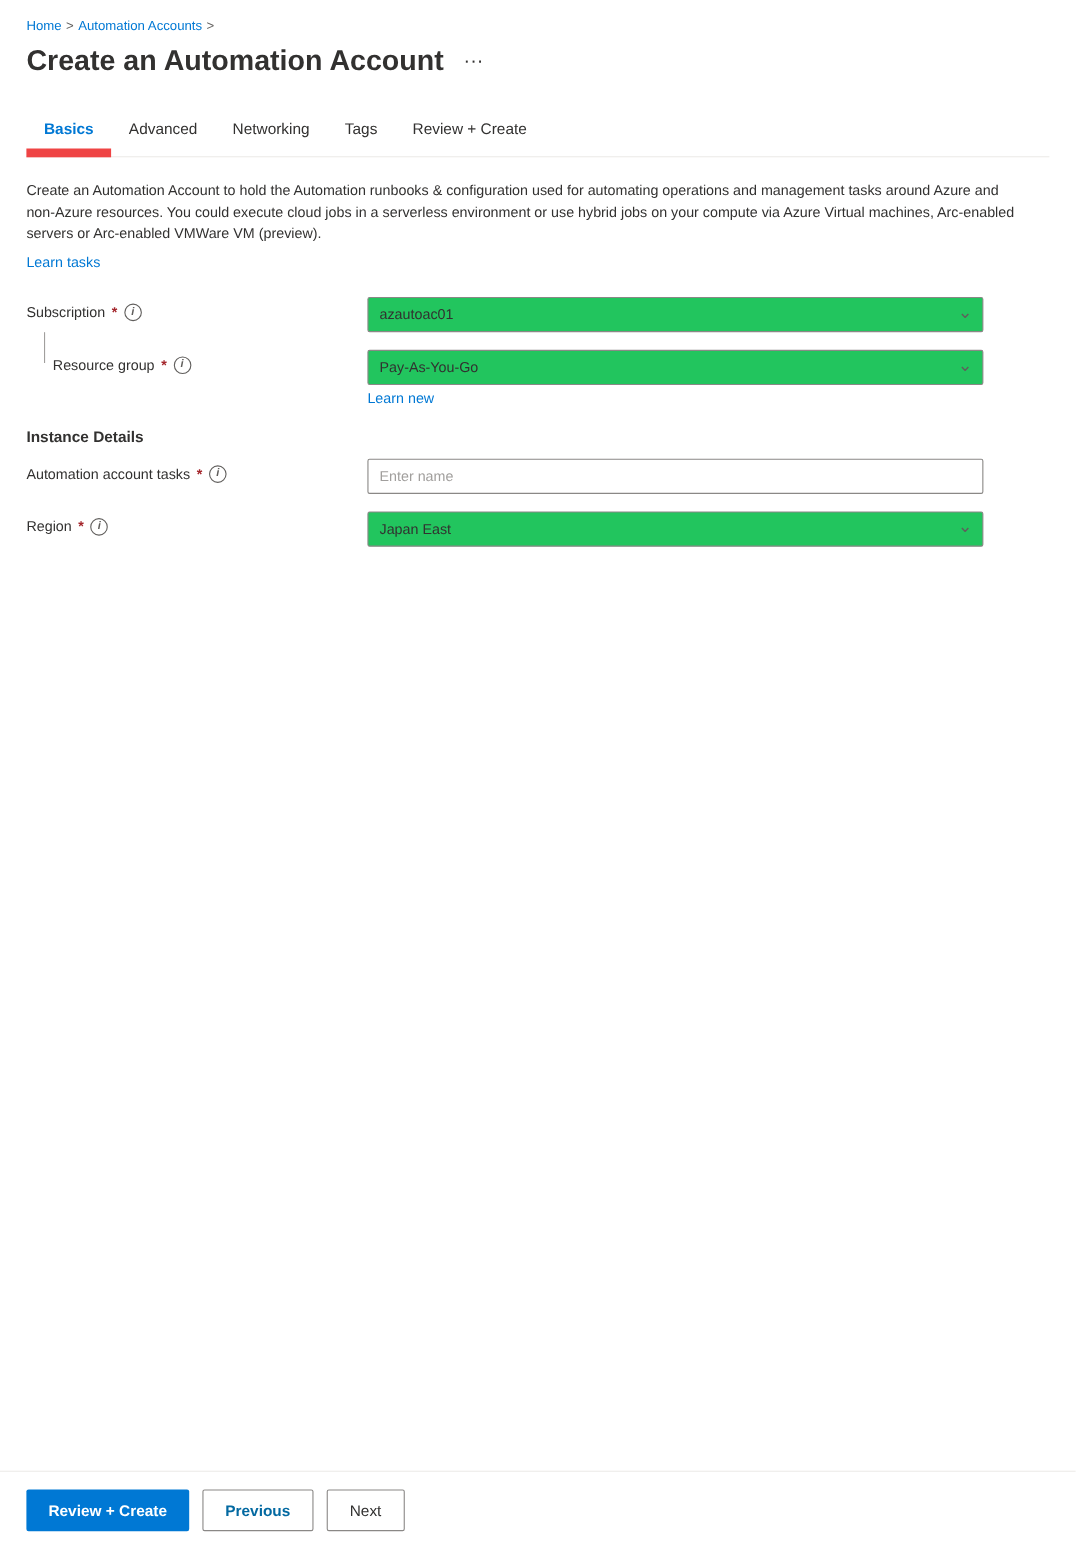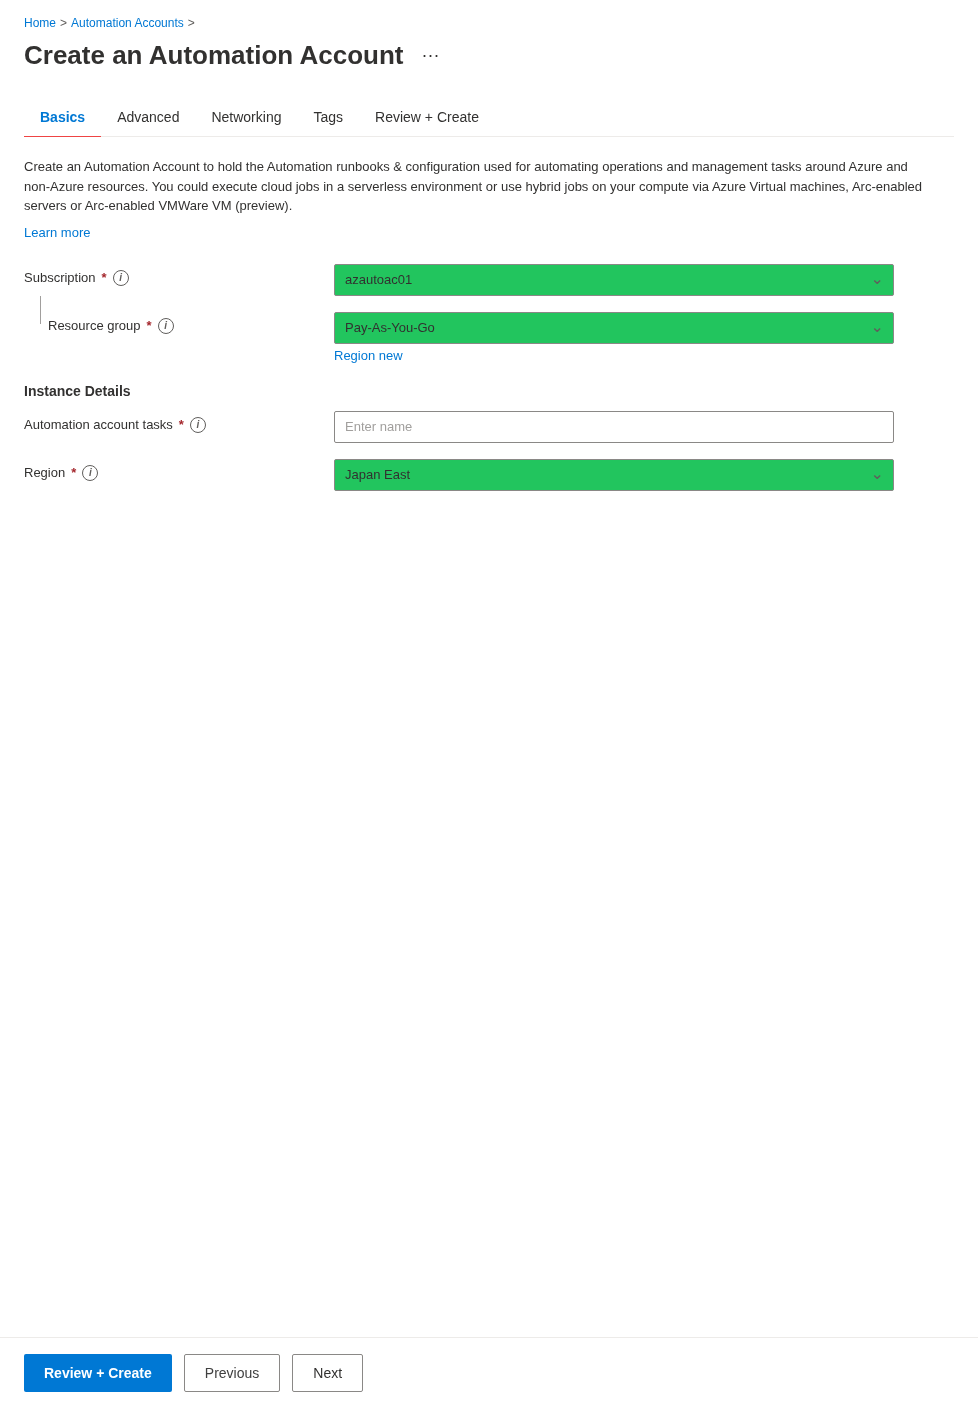--- a/index.html
+++ b/index.html
@@ -69,21 +69,21 @@
       padding: 10px 16px;
       cursor: pointer;
       font-size: 14px;
       color: #323130;
       border-bottom: 2px solid transparent;
       margin-bottom: -1px;
       white-space: nowrap;
     }
     .tab-item.active {
       color: #0078d4;
-      border-bottom: 1px solid #ef4444;
+      border-bottom: 8px solid #ef4444;
       font-weight: 600;
     }
 
     .description-text {
       font-size: 13px;
       color: #323130;
       line-height: 1.5;
       margin-bottom: 8px;
       max-width: 900px;
     }
@@ -217,22 +217,23 @@
       background: #fff;
       color: #323130;
       border: 1px solid #8a8886;
       padding: 8px 20px;
       font-size: 14px;
       border-radius: 2px;
       cursor: pointer;
       height: 38px;
     }
     .btn-secondary.disabled {
-      color: #404040;
+      color: #0369a1;
       cursor: not-allowed;
+      font-weight: bold;
     }
 
     .subscription-row {
       position: relative;
     }
     .vertical-line {
       position: absolute;
       left: 16px;
       top: 32px;
       width: 1px;
@@ -264,21 +265,21 @@
       <div class="tab-item active">Basics</div>
       <div class="tab-item">Advanced</div>
       <div class="tab-item">Networking</div>
       <div class="tab-item">Tags</div>
       <div class="tab-item">Review + Create</div>
     </div>
   </div>
 
   
   <p class="description-text">Create an Automation Account to hold the Automation runbooks &amp; configuration used for automating operations and management tasks around Azure and non-Azure resources. You could execute cloud jobs in a serverless environment or use hybrid jobs on your compute via Azure Virtual machines, Arc-enabled servers or Arc-enabled VMWare VM (preview).</p>
-  <a class="learn-more">Learn more</a>
+  <a class="learn-more">Learn tasks</a>
 
   
   <div class="form-section">
 
     <div class="form-row subscription-row">
       <div class="form-label-col">
         <span>Subscription</span>
         <span class="required-star">*</span>
         <span class="info-icon">i</span>
       </div>
@@ -297,21 +298,21 @@
         <span>Resource group</span>
         <span class="required-star">*</span>
         <span class="info-icon">i</span>
       </div>
       <div class="form-control-col">
         <div class="select-wrapper">
           <select class="form-select">
             <option>Pay-As-You-Go</option>
           </select>
         </div>
-        <a class="create-new-link">Region new</a>
+        <a class="create-new-link">Learn new</a>
       </div>
     </div>
 
     <div style="margin-top: 20px; margin-bottom: 4px;">
       <div class="section-title">Instance Details</div>
     </div>
 
     <div class="form-row">
       <div class="form-label-col">
         <span>Automation account tasks</span>

